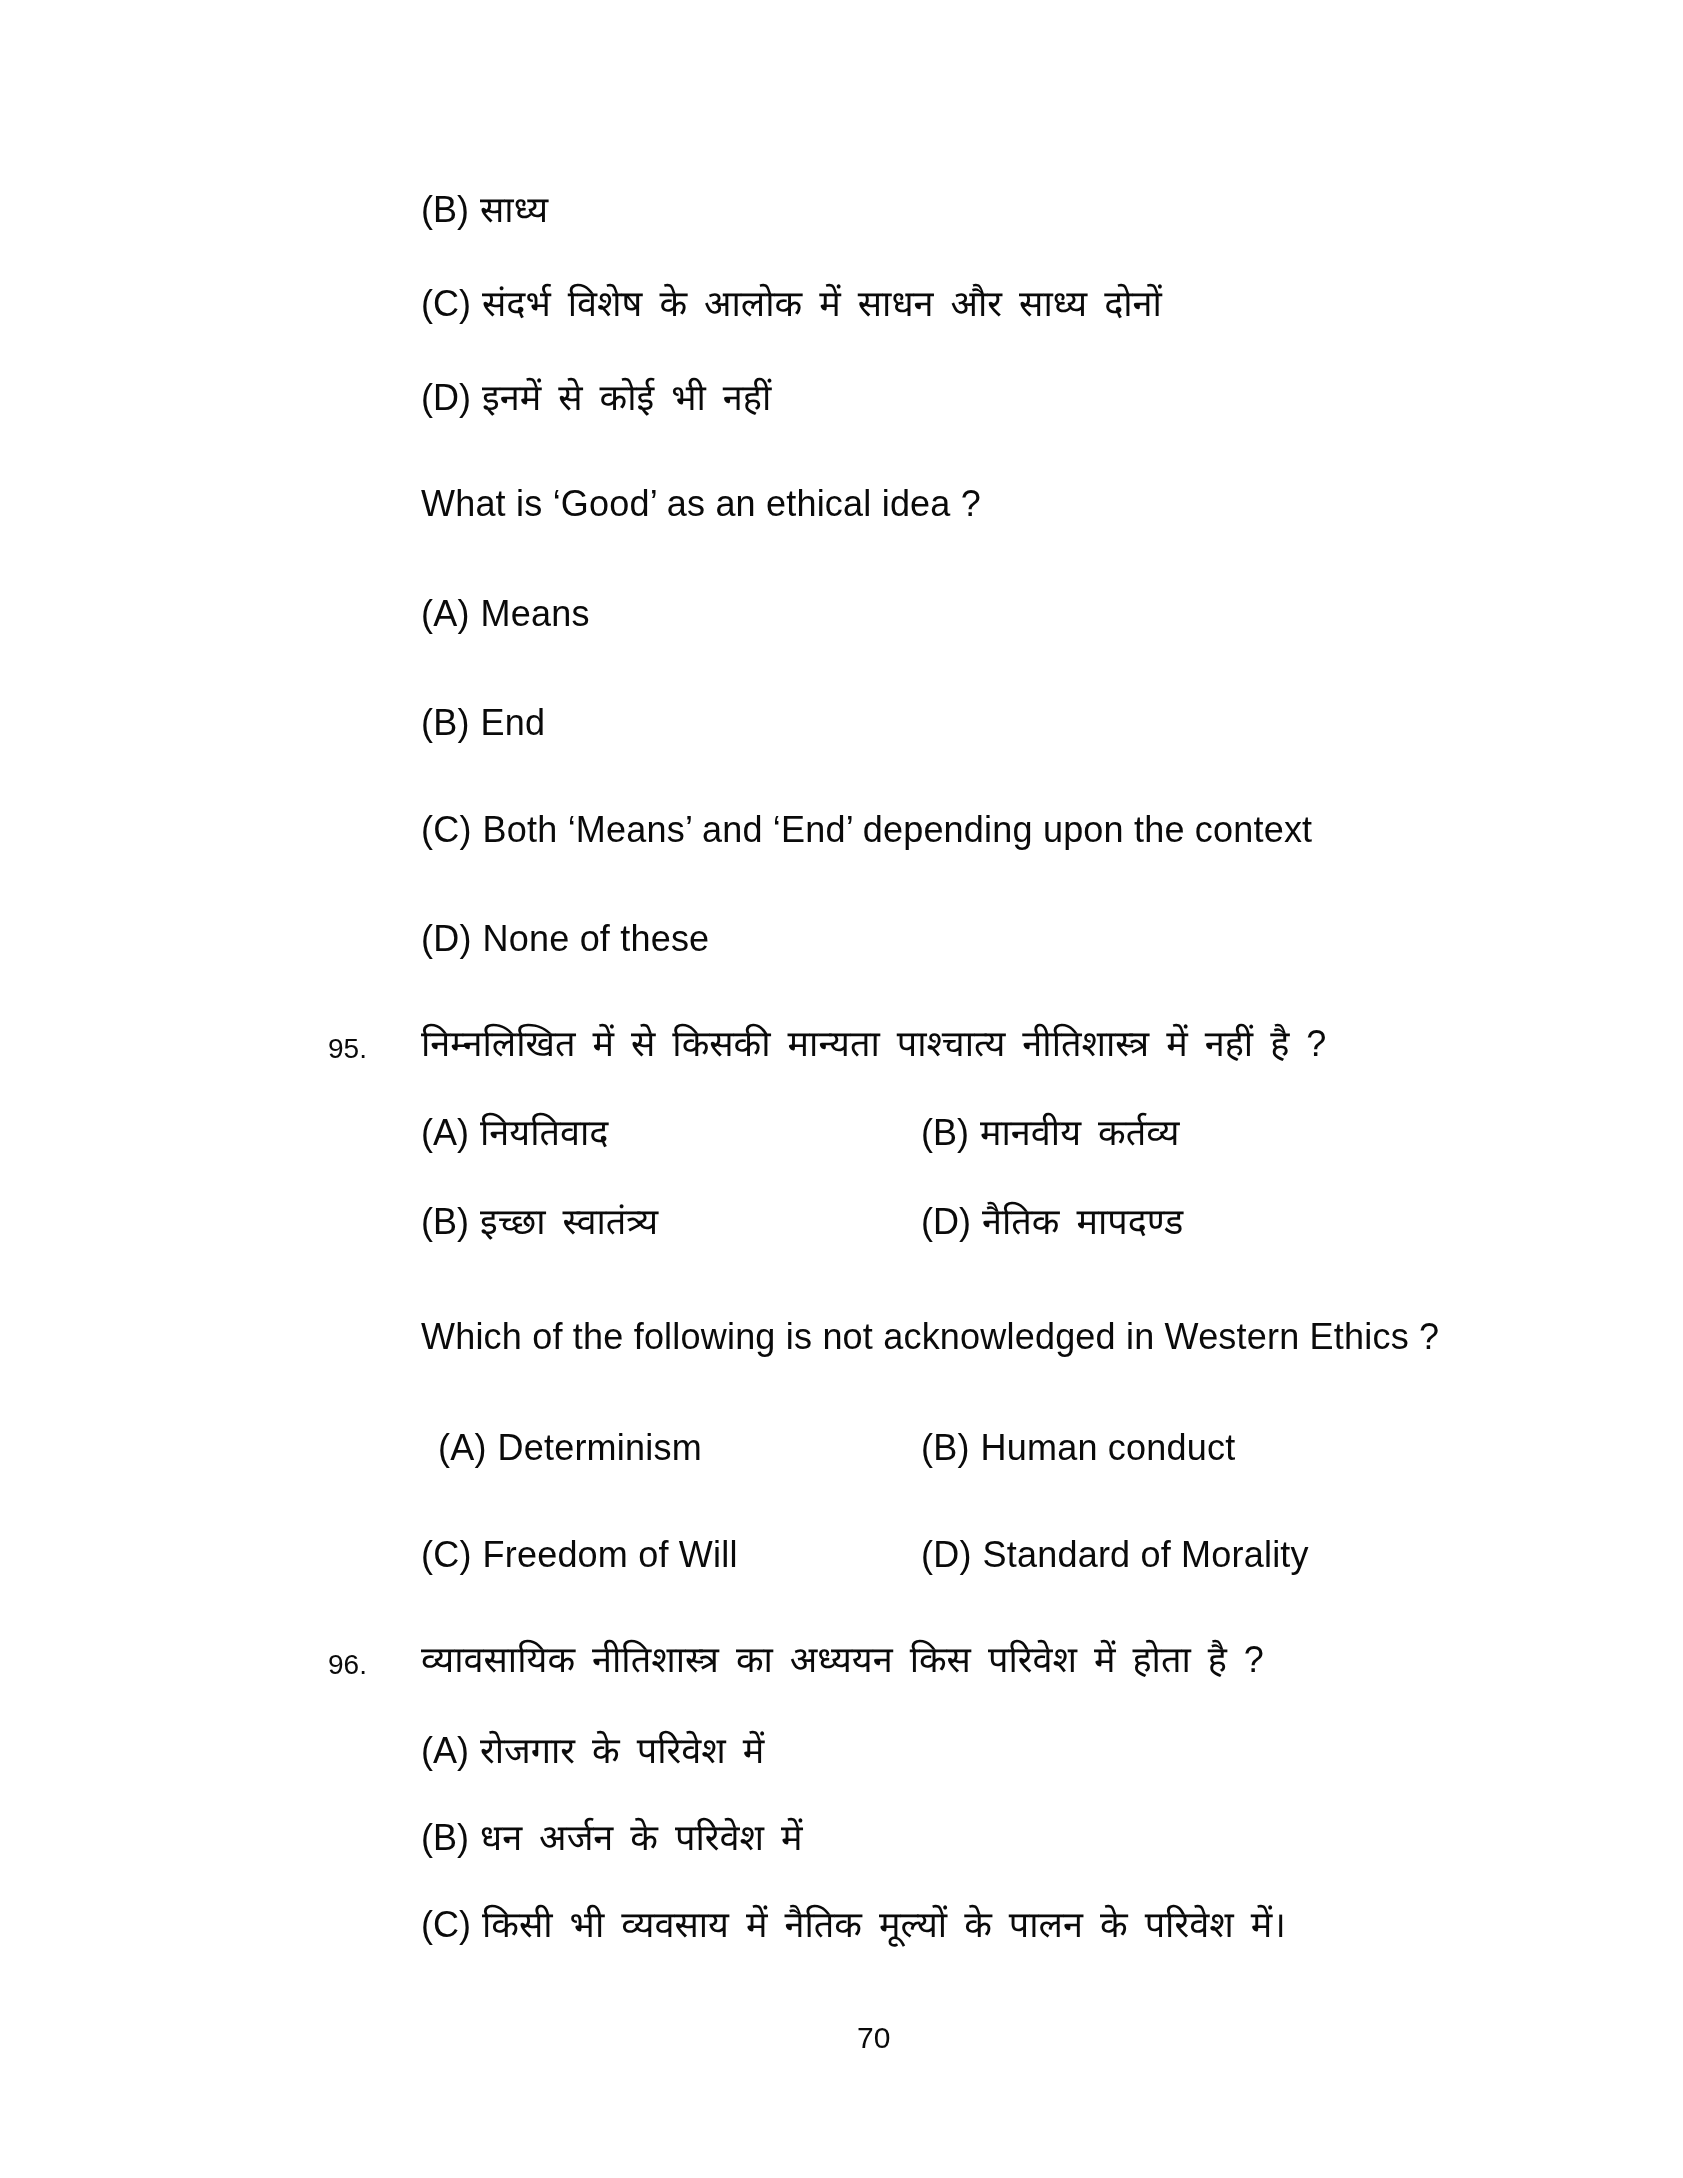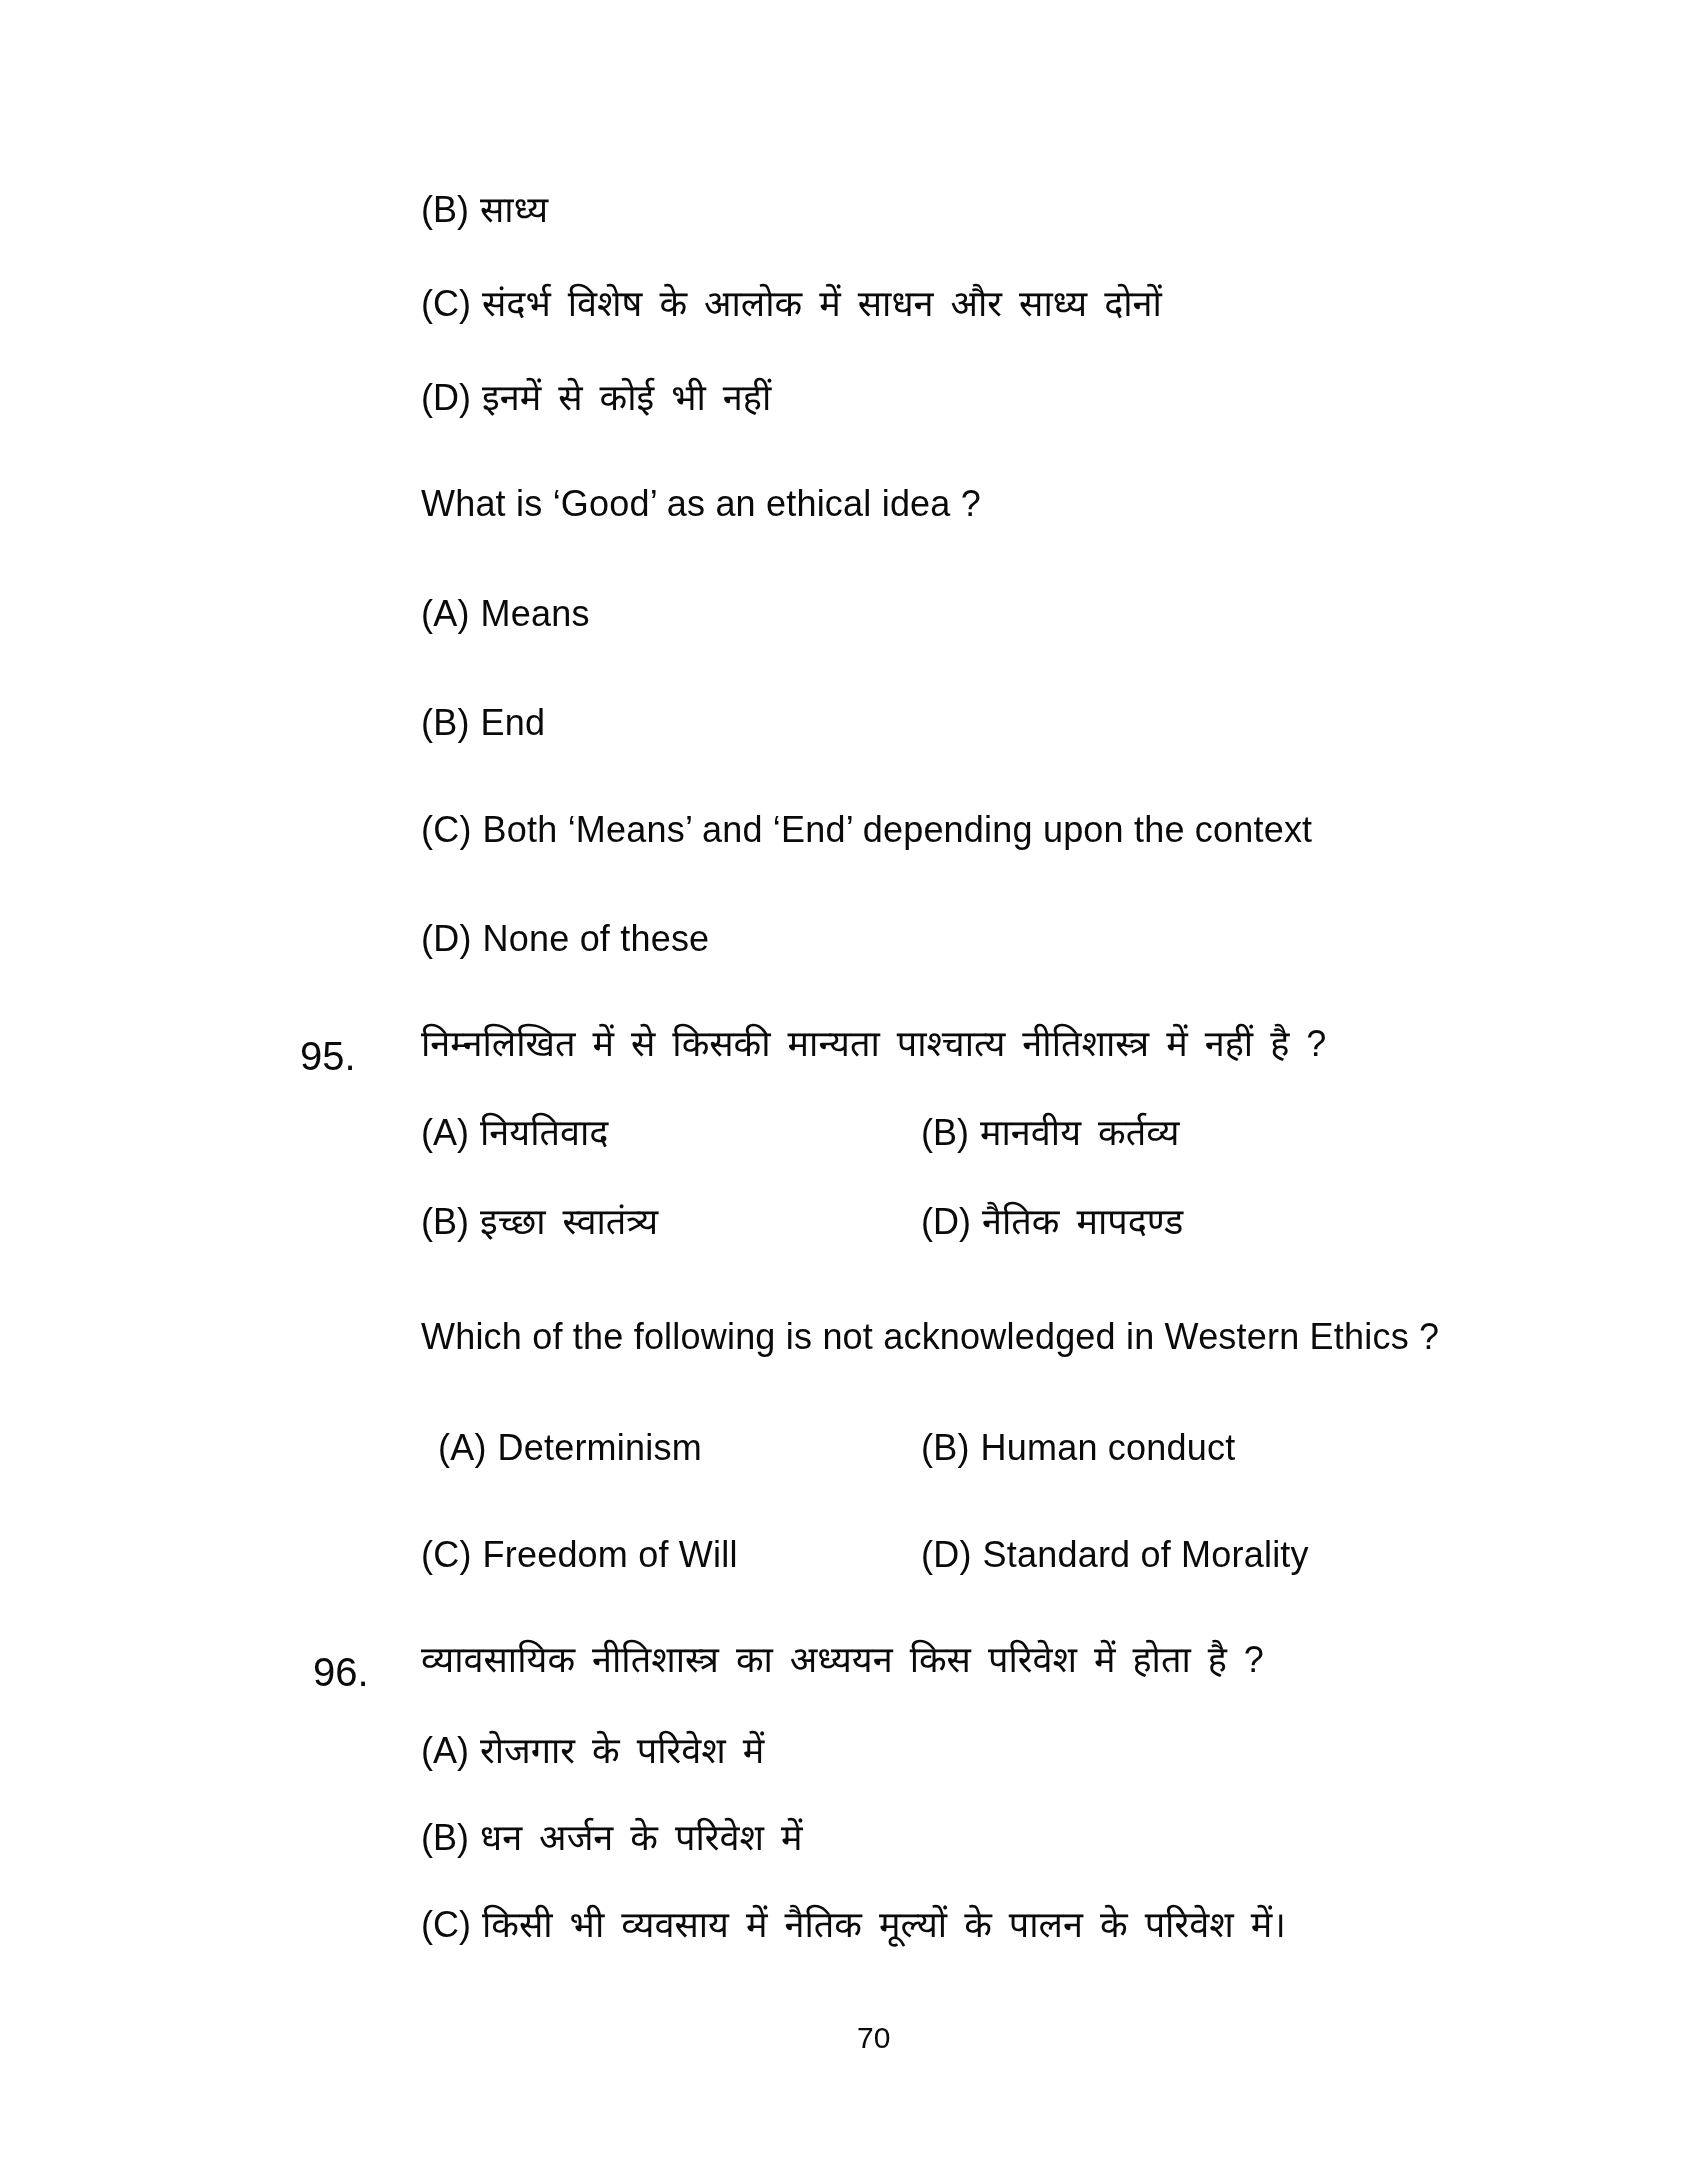--- a/index.html
+++ b/index.html
@@ -18,21 +18,21 @@
     background: #ffffff;
     text-align: center;
   }
   .line {
     position: absolute;
     white-space: nowrap;
     line-height: 1.2;
   }
   .en { font-size: 36px; letter-spacing: 0.2px; }
   .hi { font-size: 36px; word-spacing: 7px; }
-  .qnum { font-size: 40px; }
+  .qnum { font-size: 28px; margin-left: 28px; }
   .lbl { margin-right: 11px; }
   .pagenum { font-size: 30px; }
 </style>
 </head>
 <body>
 
 <div class="page">
 
   <div class="line hi" style="left:421px; top:188px;">
     <span class="lbl">(B)</span><span>साध्य</span>
@@ -81,21 +81,21 @@
   <div class="line en" style="left:921px; top:1426px;">
     <span class="lbl">(B)</span><span>Human conduct</span>
   </div>
   <div class="line en" style="left:421px; top:1533px;">
     <span class="lbl">(C)</span><span>Freedom of Will</span>
   </div>
   <div class="line en" style="left:921px; top:1533px;">
     <span class="lbl">(D)</span><span>Standard of Morality</span>
   </div>
 
-  <div class="line qnum" style="left:313px; top:1648px;">96.</div>
+  <div class="line qnum" style="left:300px; top:1648px;">96.</div>
   <div class="line hi" style="left:421px; top:1729px;">
     <span class="lbl">(A)</span><span>रोजगार के परिवेश में</span>
   </div>
 
   <div class="line hi" style="left:421px; top:1638px;">व्यावसायिक नीतिशास्त्र का अध्ययन किस परिवेश में होता है ?</div>
   <div class="line hi" style="left:421px; top:1816px;">
     <span class="lbl">(B)</span><span>धन अर्जन के परिवेश में</span>
   </div>
   <div class="line hi" style="left:421px; top:1903px;">
     <span class="lbl">(C)</span><span>किसी भी व्यवसाय में नैतिक मूल्यों के पालन के परिवेश में।</span>

